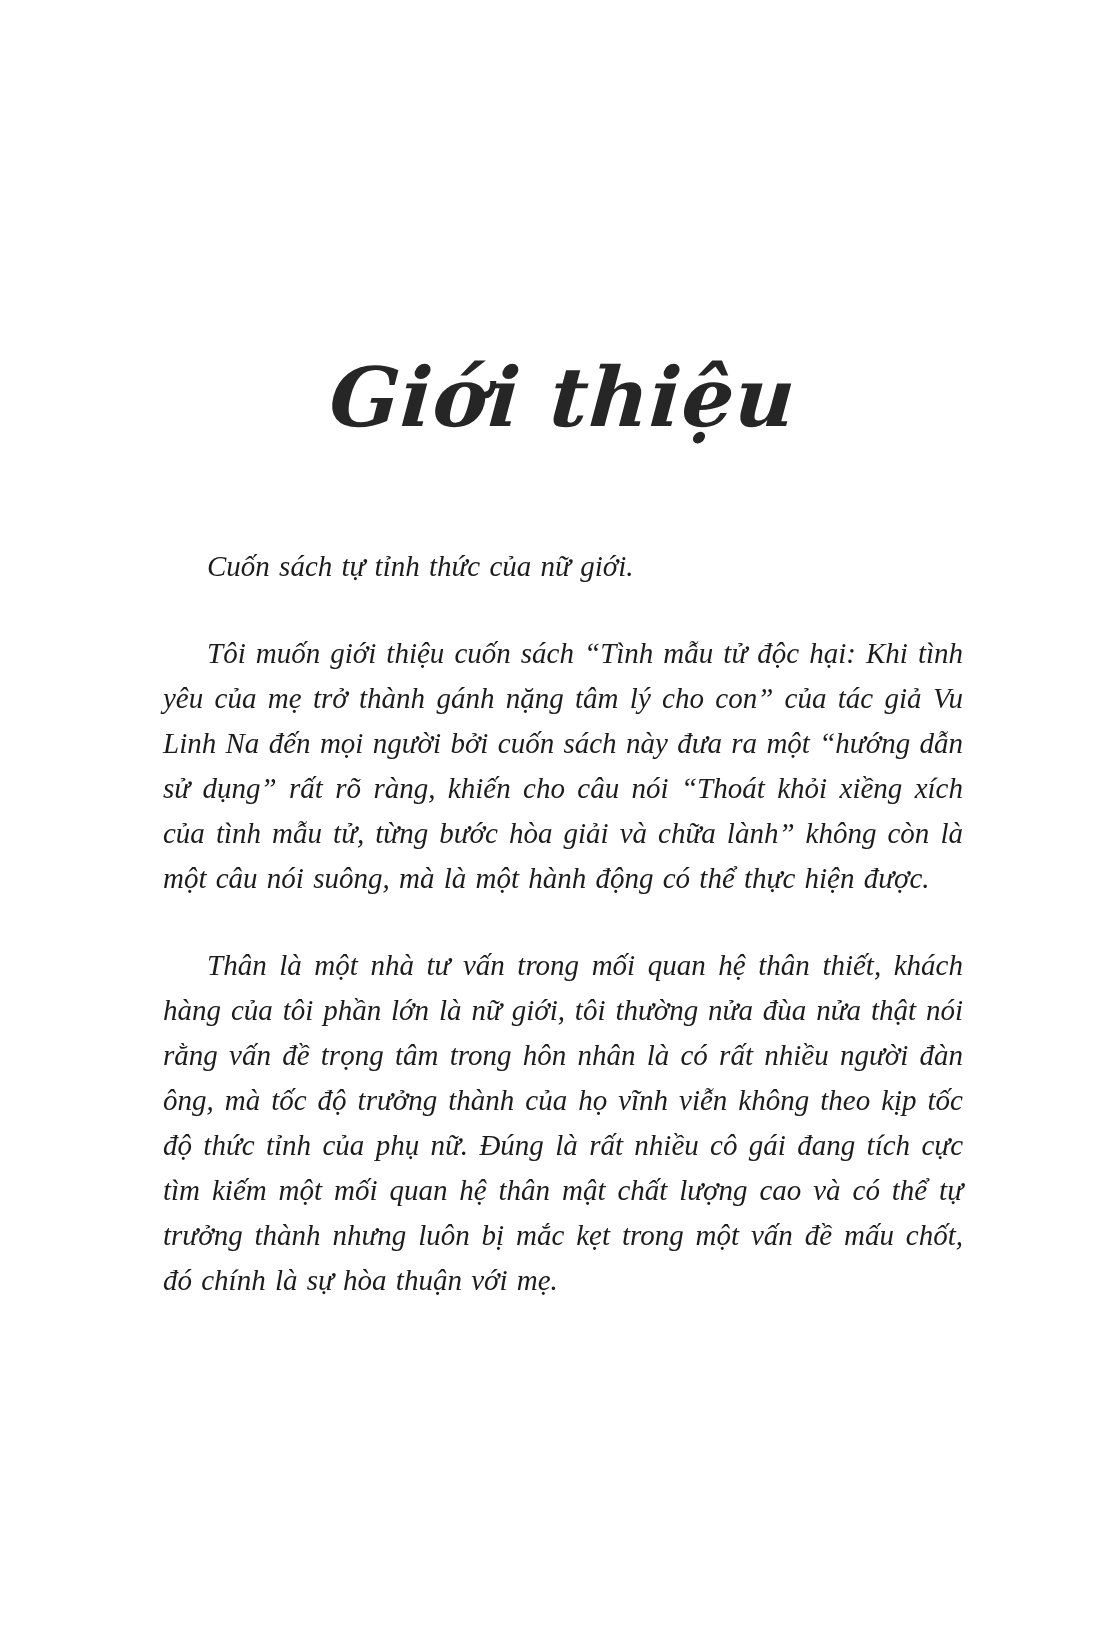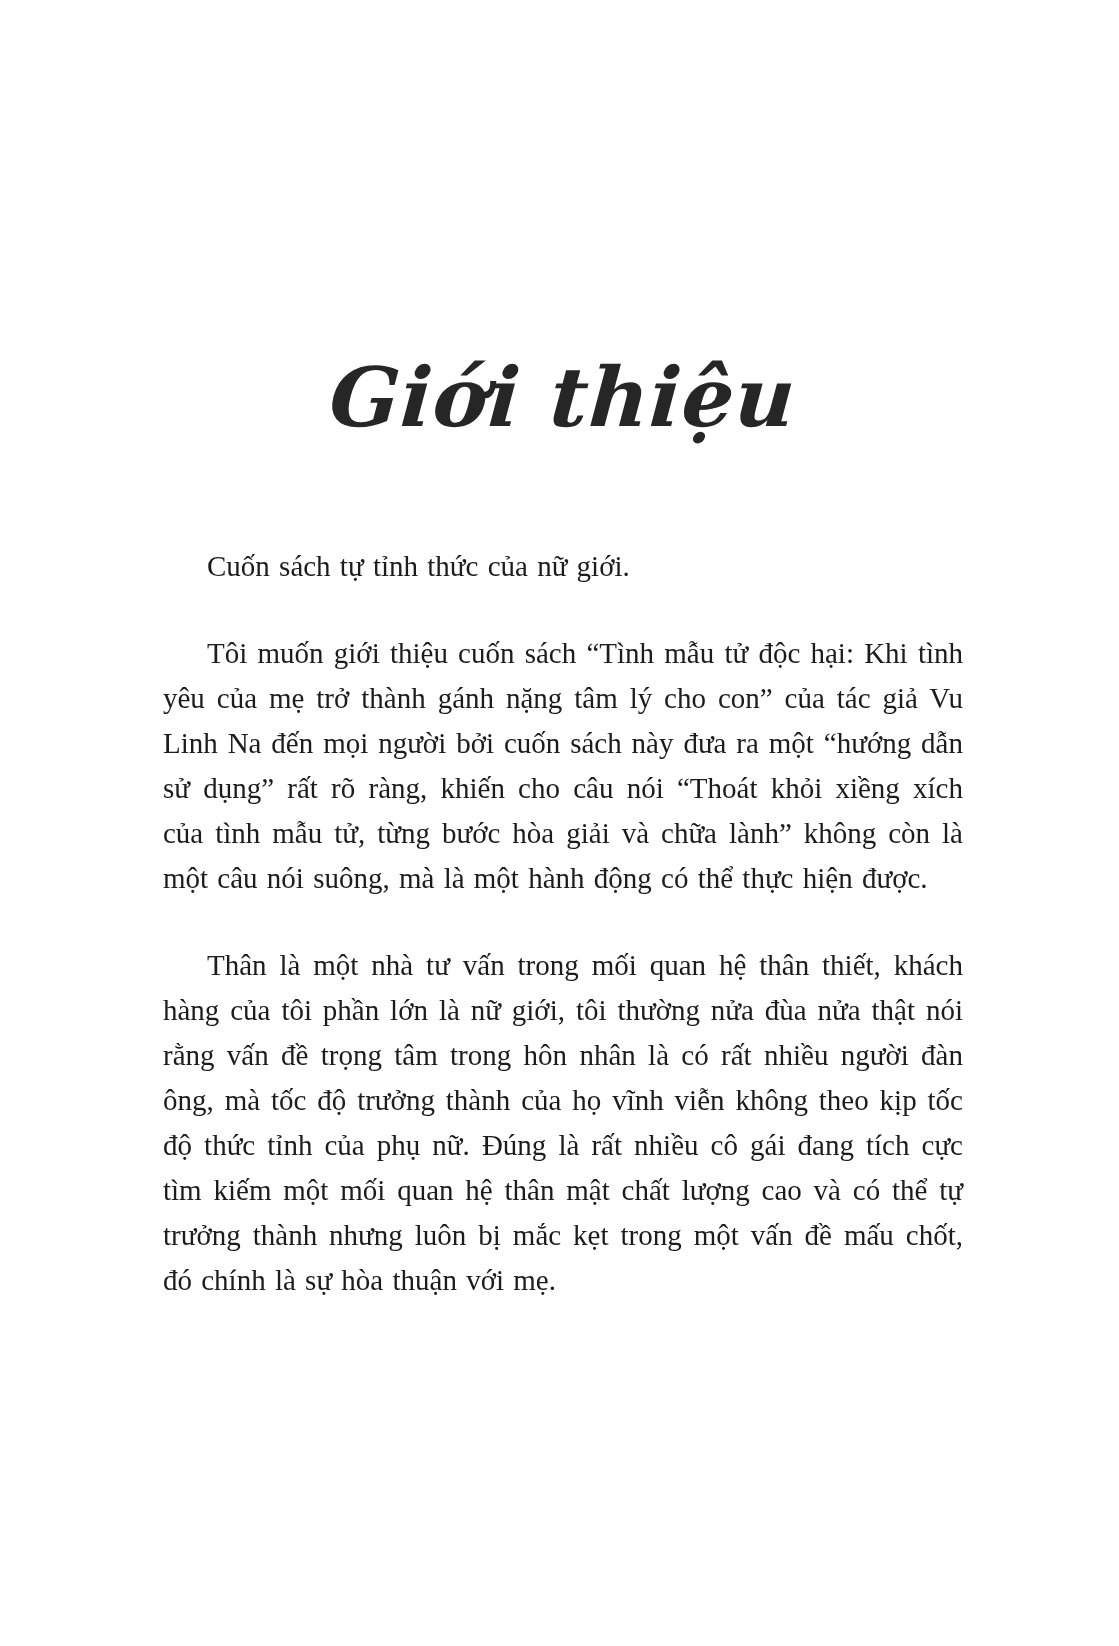--- a/index.html
+++ b/index.html
@@ -37,20 +37,21 @@
     letter-spacing: 1px;
     transform: skewX(-4deg);
   }
   .body-text p {
     font-size: 29px;
     line-height: 45px;
     text-align: justify;
     text-indent: 44px;
     margin: 0 0 42px 0;
     word-spacing: 2px;
+    font-style: italic;
   }
   .body-text p:last-child {
     margin-bottom: 0;
   }
 </style>
 </head>
 <body>
 
 <div class="page">
   <h1 class="chapter-title">Giới thiệu</h1>

